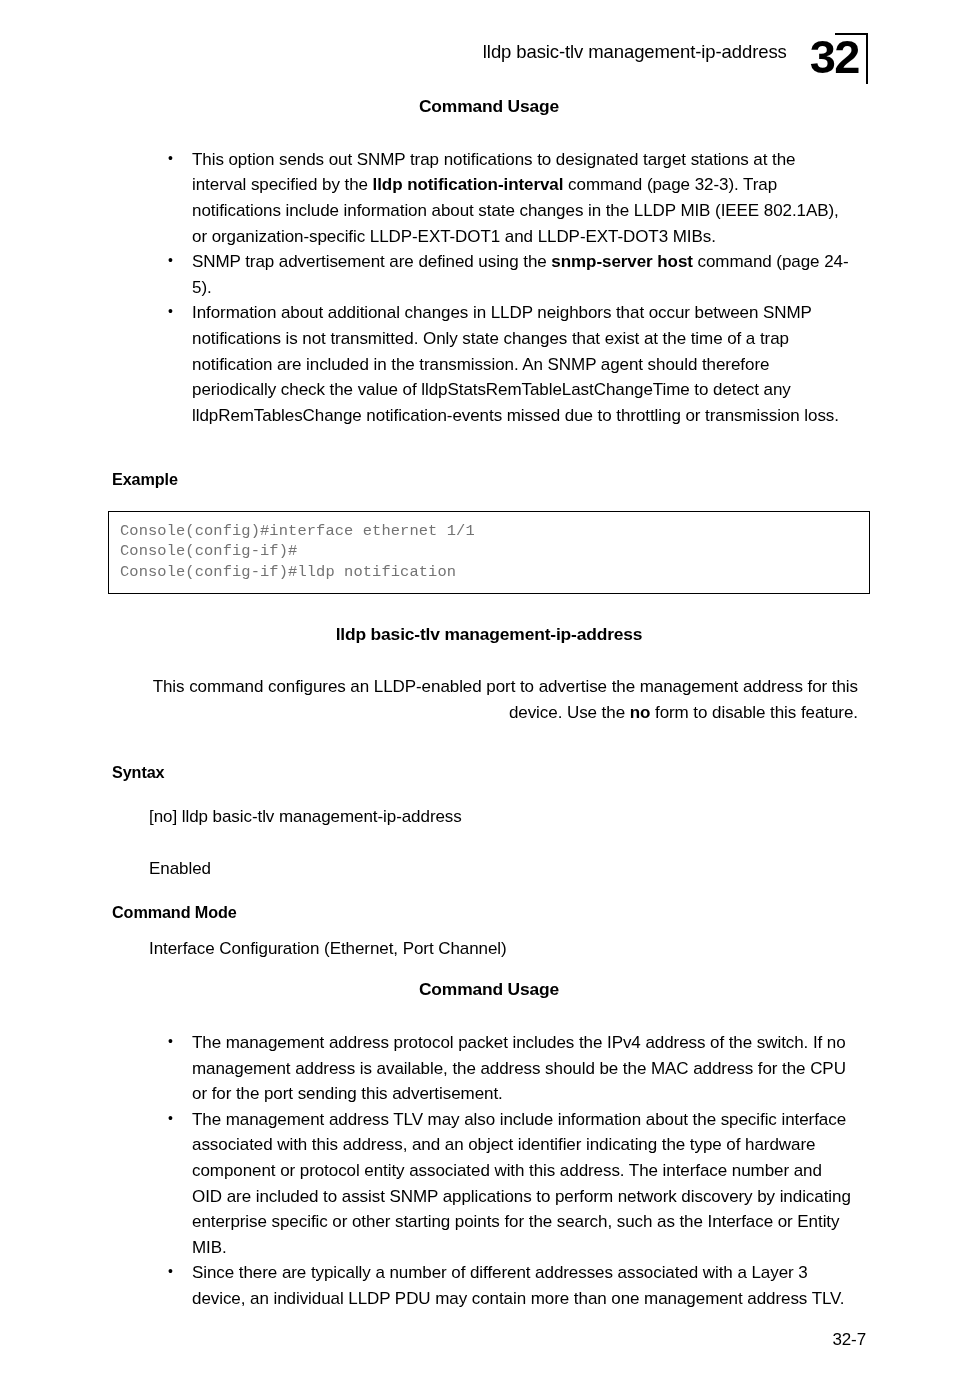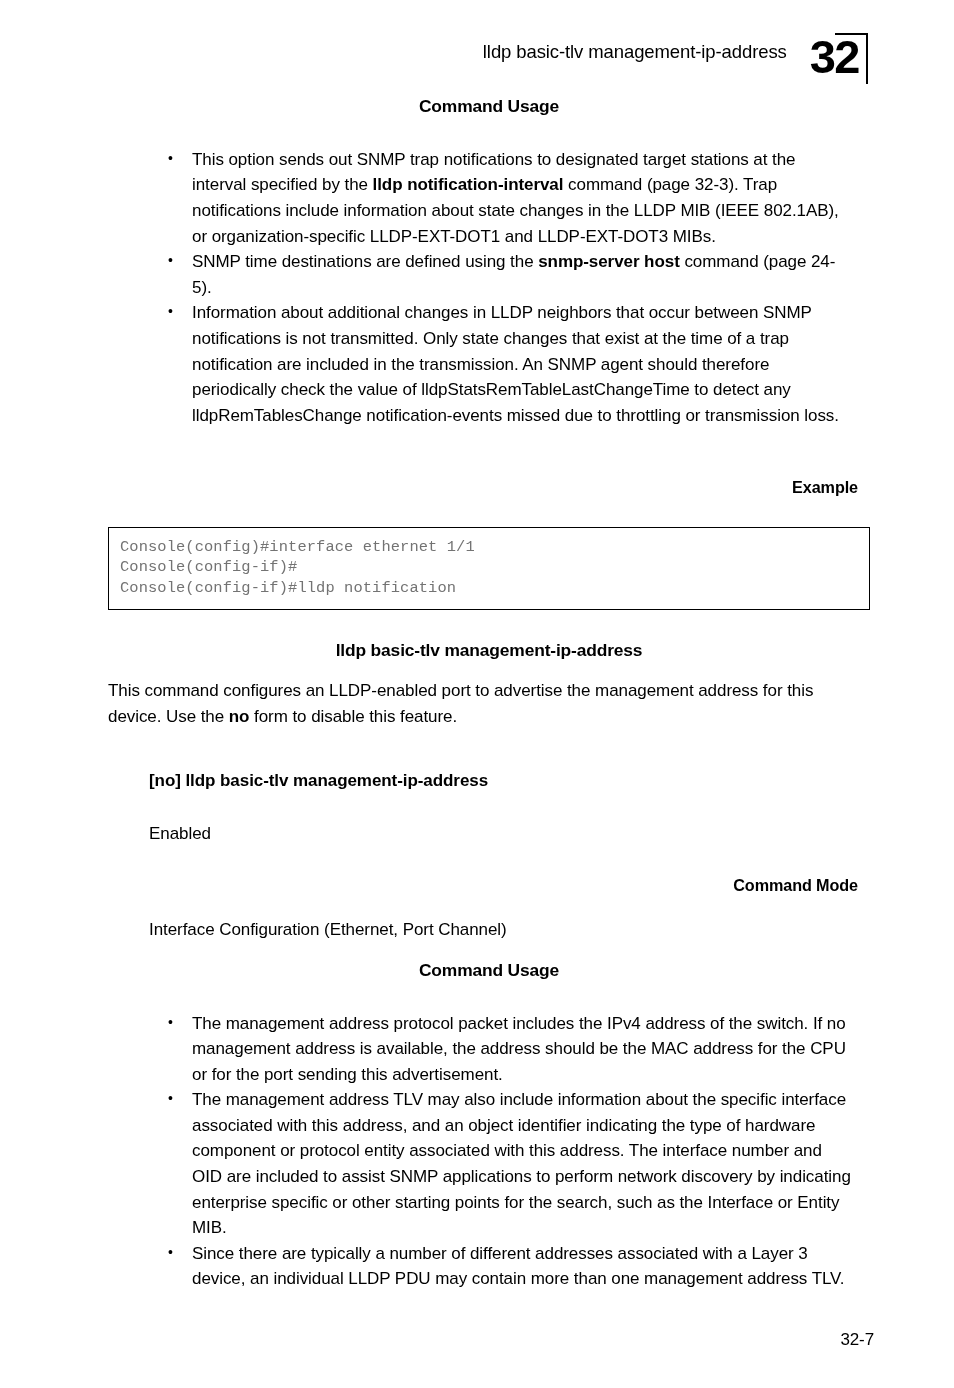--- a/index.html
+++ b/index.html
@@ -87,41 +87,41 @@
     font-size: 17.4px;
     font-weight: bold;
     margin: 0;
     line-height: 1.2;
     letter-spacing: -0.15px;
     text-align: center;
   }
   h3.sub-head {
     font-size: 16.2px;
     font-weight: bold;
-    margin: 12px;
+    margin: 4px;
     line-height: 1.2;
     letter-spacing: -0.1px;
+  }
+
+  .para {
+    font-size: 17px;
+    line-height: 25.6px;
+    margin: 12px;
+    letter-spacing: -0.07px;
     text-align: right;
-  }
-
-  .para {
-    font-size: 17px;
-    line-height: 25.6px;
-    margin: 0;
-    letter-spacing: -0.07px;
   }
 
   .indent-block {
     margin-left: 41px;
     font-size: 17px;
     line-height: 25.6px;
     letter-spacing: -0.07px;
   }
   .indent-block.bold {
-    font-weight: bold;
+    font-weight: normal;
     margin-left: 41px;
   }
 
   ul.bullets {
     list-style: none;
     margin: 16px;
     padding: 0;
   }
   ul.bullets > li {
     position: relative;
@@ -159,21 +159,21 @@
   
   .sp-head-to-list { height: 14px; }
   .sp-block { height: 22px; }
   .sp-small { height: 10px; }
   .sp-med { height: 17px; }
 
   
   .page-footer {
     position: absolute;
     left: 108px;
-    right: 80px;
+    right: 88px;
     bottom: 38px;
     text-align: right;
     font-size: 17px;
     letter-spacing: -0.1px;
   }
 </style>
 </head>
 <body>
 
 <div class="page">
@@ -186,21 +186,21 @@
   </div>
 
   <div class="content">
 
     <h2 class="section-head">Command Usage</h2>
 
     <div class="sp-head-to-list"></div>
 
     <ul class="bullets">
       <li><span>This option sends out SNMP trap notifications to designated target stations at the interval specified by the </span><b>lldp notification-interval</b><span> command (page 32-3). Trap notifications include information about state changes in the LLDP MIB (IEEE 802.1AB), or organization-specific LLDP-EXT-DOT1 and LLDP-EXT-DOT3 MIBs.</span></li>
-      <li><span>SNMP time destinations are defined using the </span><b>snmp-server host</b><span> command (page 24-5).</span></li>
+      <li><span>SNMP trap advertisement are defined using the </span><b>snmp-server host</b><span> command (page 24-5).</span></li>
       <li><span>Information about additional changes in LLDP neighbors that occur between SNMP notifications is not transmitted. Only state changes that exist at the time of a trap notification are included in the transmission. An SNMP agent should therefore periodically check the value of lldpStatsRemTableLastChangeTime to detect any lldpRemTablesChange notification-events missed due to throttling or transmission loss.</span></li>
     </ul>
 
     <div class="sp-block"></div>
 
     <h3 class="sub-head">Example</h3>
 
     <div class="sp-med"></div>
 
     <div class="code-box">
@@ -212,20 +212,21 @@
     <div class="sp-block" style="height:30px"></div>
 
     <h2 class="section-head">lldp basic-tlv management-ip-address</h2>
 
     <div class="sp-med"></div>
 
     <p class="para"><span>This command configures an LLDP-enabled port to advertise the management address for this device. Use the </span><b>no</b><span> form to disable this feature.</span></p>
 
     <div class="sp-block"></div>
 
+    <h3 class="sub-head">Syntax</h3>
 
     <div class="sp-med"></div>
 
     <div class="indent-block bold">[no] lldp basic-tlv management-ip-address</div>
 
     <div class="sp-med"></div>
 
 
     <div class="sp-small"></div>
 

